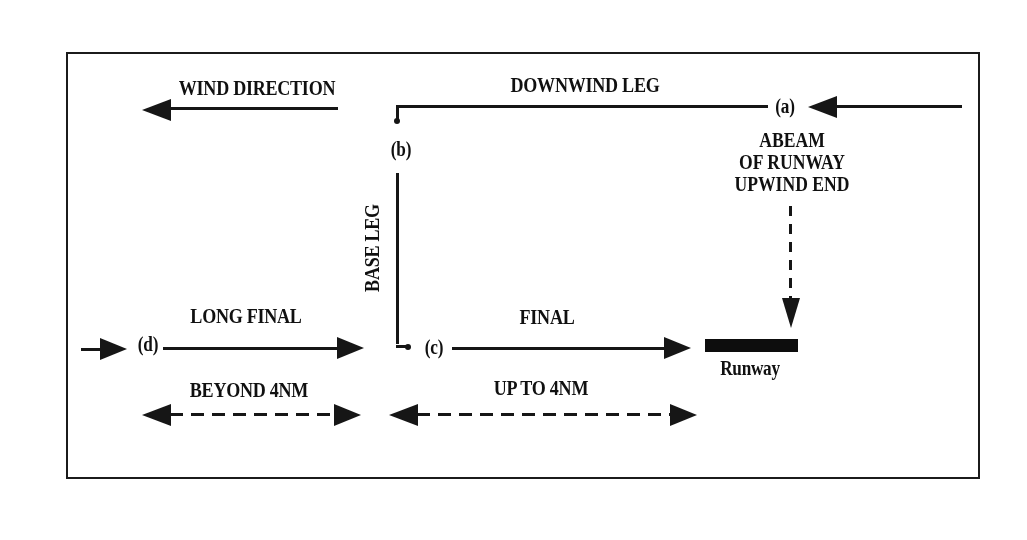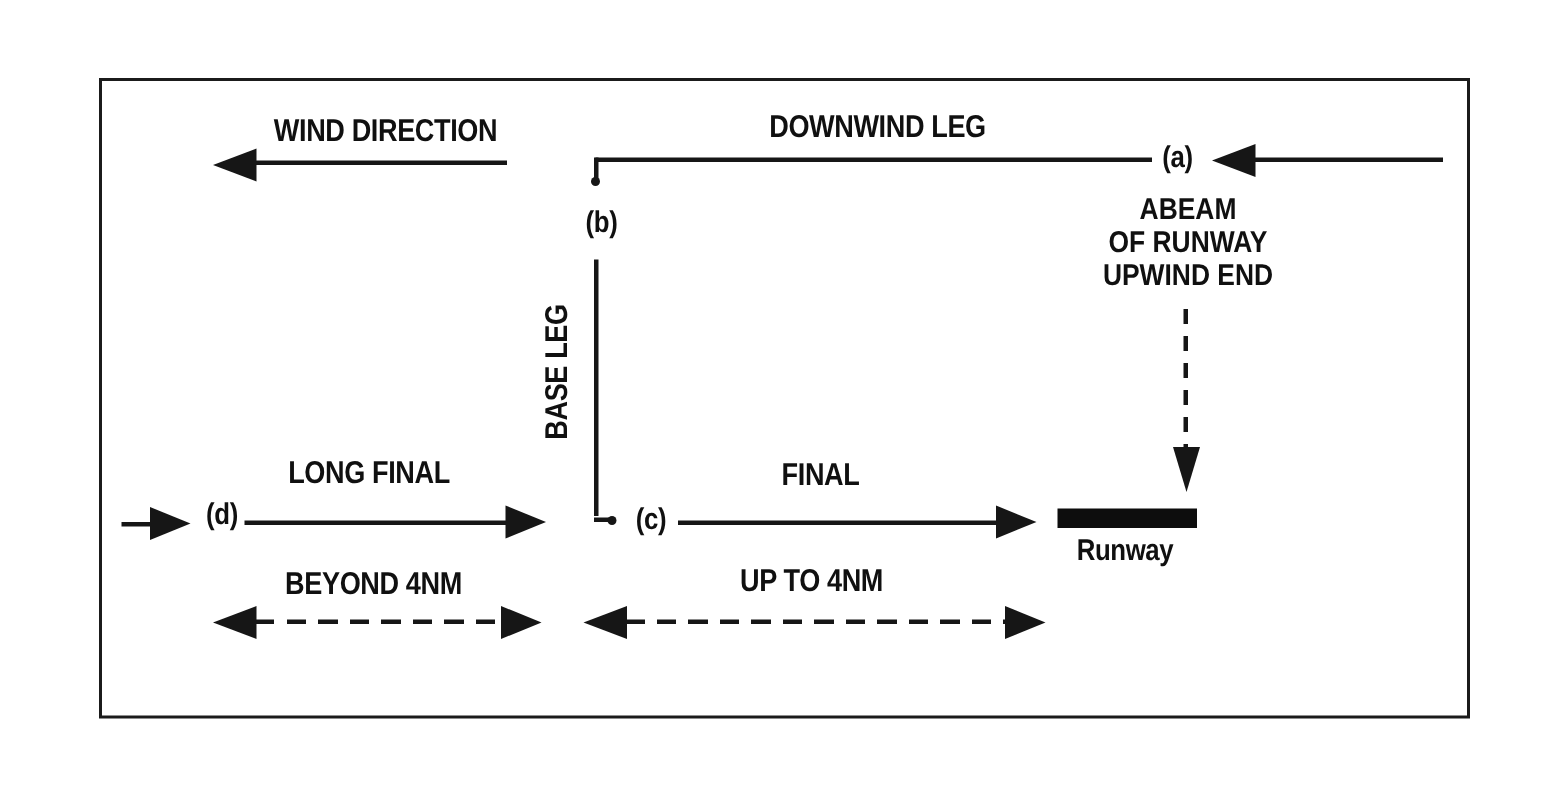--- a/index.html
+++ b/index.html
@@ -1,21 +1,21 @@
 <!DOCTYPE html>
 <html><head>
 <meta charset="utf-8">
 <style>
   html, body { margin: 0; padding: 0; background: #ffffff; }
   #stage {
     position: relative;
     width: 1027px;
     height: 540px;
     background: #ffffff;
-    font-family: Liberation Sans, sans-serif;
+    font-family: Liberation Serif, serif;
     overflow: hidden;
     color: #101010;
   }
   .frame {
     position: absolute;
     left: 66px; top: 52px;
     width: 914px; height: 427px;
     border: 2px solid #1b1b1b;
     box-sizing: border-box;
     background: #ffffff;

